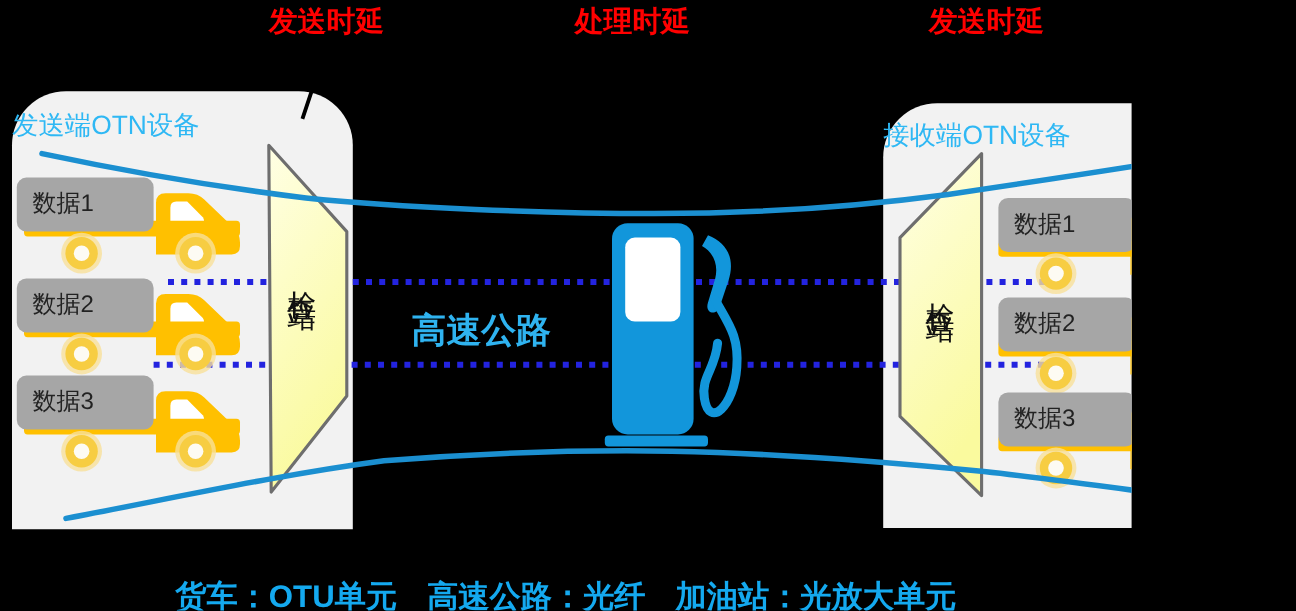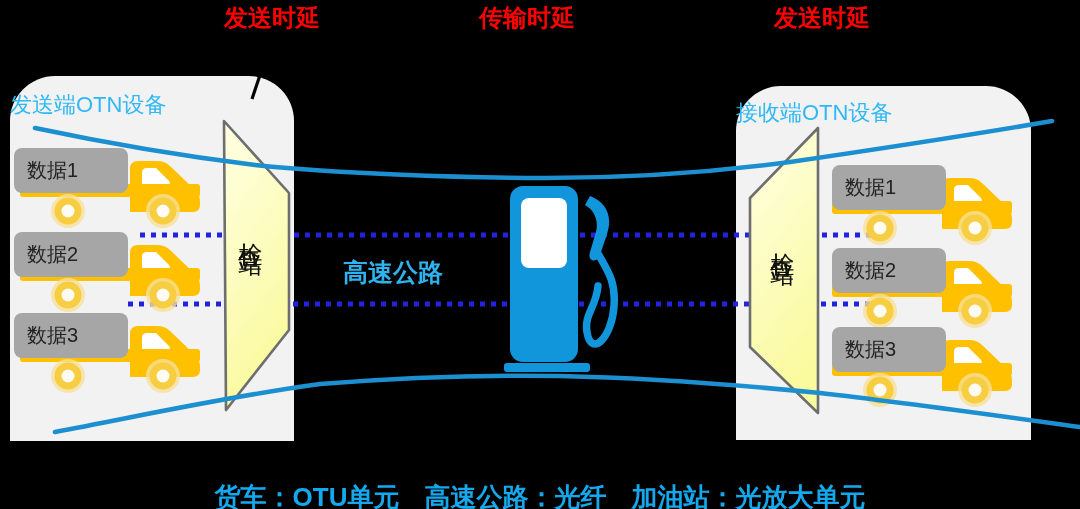--- a/index.html
+++ b/index.html
@@ -1,17 +1,17 @@
 <!DOCTYPE html>
 <html><head>
 <meta charset="utf-8">
 <style>
   html,body{margin:0;padding:0;background:#000;}
   #canvas{
-    position:relative;width:1080px;height:509px;background:#000;overflow:hidden;
+    position:relative;width:943px;height:509px;background:#000;overflow:hidden;
     font-family:"Liberation Sans",sans-serif;
   }
   
   .delay-label{
     position:absolute;top:2px;transform:translateX(-50%);
     color:#FF0000;font-size:24px;font-weight:bold;white-space:nowrap;letter-spacing:0px;z-index:9;
   }
   
   .device-box{
     position:absolute;background:#F2F2F2;border-radius:45px 45px 0 0;z-index:1;
@@ -45,21 +45,21 @@
   #checkpoint-right{left:768px;top:233px;}
   
   .overlay{position:absolute;left:0;top:0;width:1080px;height:509px;pointer-events:none;}
   #lanes-overlay{z-index:2;}
   #fiber-overlay{z-index:8;}
   
   #pump{position:absolute;left:495px;top:182px;width:135px;height:192px;z-index:4;}
   
   .mid-label{position:absolute;color:#2FB3F0;font-weight:bold;white-space:nowrap;z-index:9;}
   #gas-label{left:541px;top:130px;transform:translateX(-50%);font-size:25px;}
-  #highway-label{left:343px;top:256px;font-size:25px;}
+  #highway-label{left:343px;top:256px;font-size:29px;}
   
   #legend{
     position:absolute;left:0;right:0;top:480px;z-index:9;
     display:flex;justify-content:center;gap:25px;
     color:#14A9EF;font-size:26px;font-weight:bold;white-space:nowrap;
   }
   .hidden-defs{position:absolute;width:0;height:0;}
 </style>
 </head>
 <body>
@@ -80,21 +80,21 @@
       <circle cx="149" cy="63" r="17" fill="#F8E09A" opacity="0.8"></circle>
       <circle cx="149" cy="63" r="13.5" fill="#F7CD42"></circle>
       <circle cx="149" cy="63" r="6.5" fill="#FDFBF3"></circle>
     </g>
   </defs>
 </svg>
 
 <div id="canvas">
 
   <div class="delay-label" style="left:272px">发送时延</div>
-  <div class="delay-label" style="left:527px">传输时延</div>
+  <div class="delay-label" style="left:527px">处理时延</div>
   <div class="delay-label" style="left:822px">发送时延</div>
 
   <div class="device-box" id="sender-box">
     <div class="box-title">发送端OTN设备</div>
   </div>
 
   <div class="device-box" id="receiver-box">
     <div class="box-title">接收端OTN设备</div>
   </div>
 

